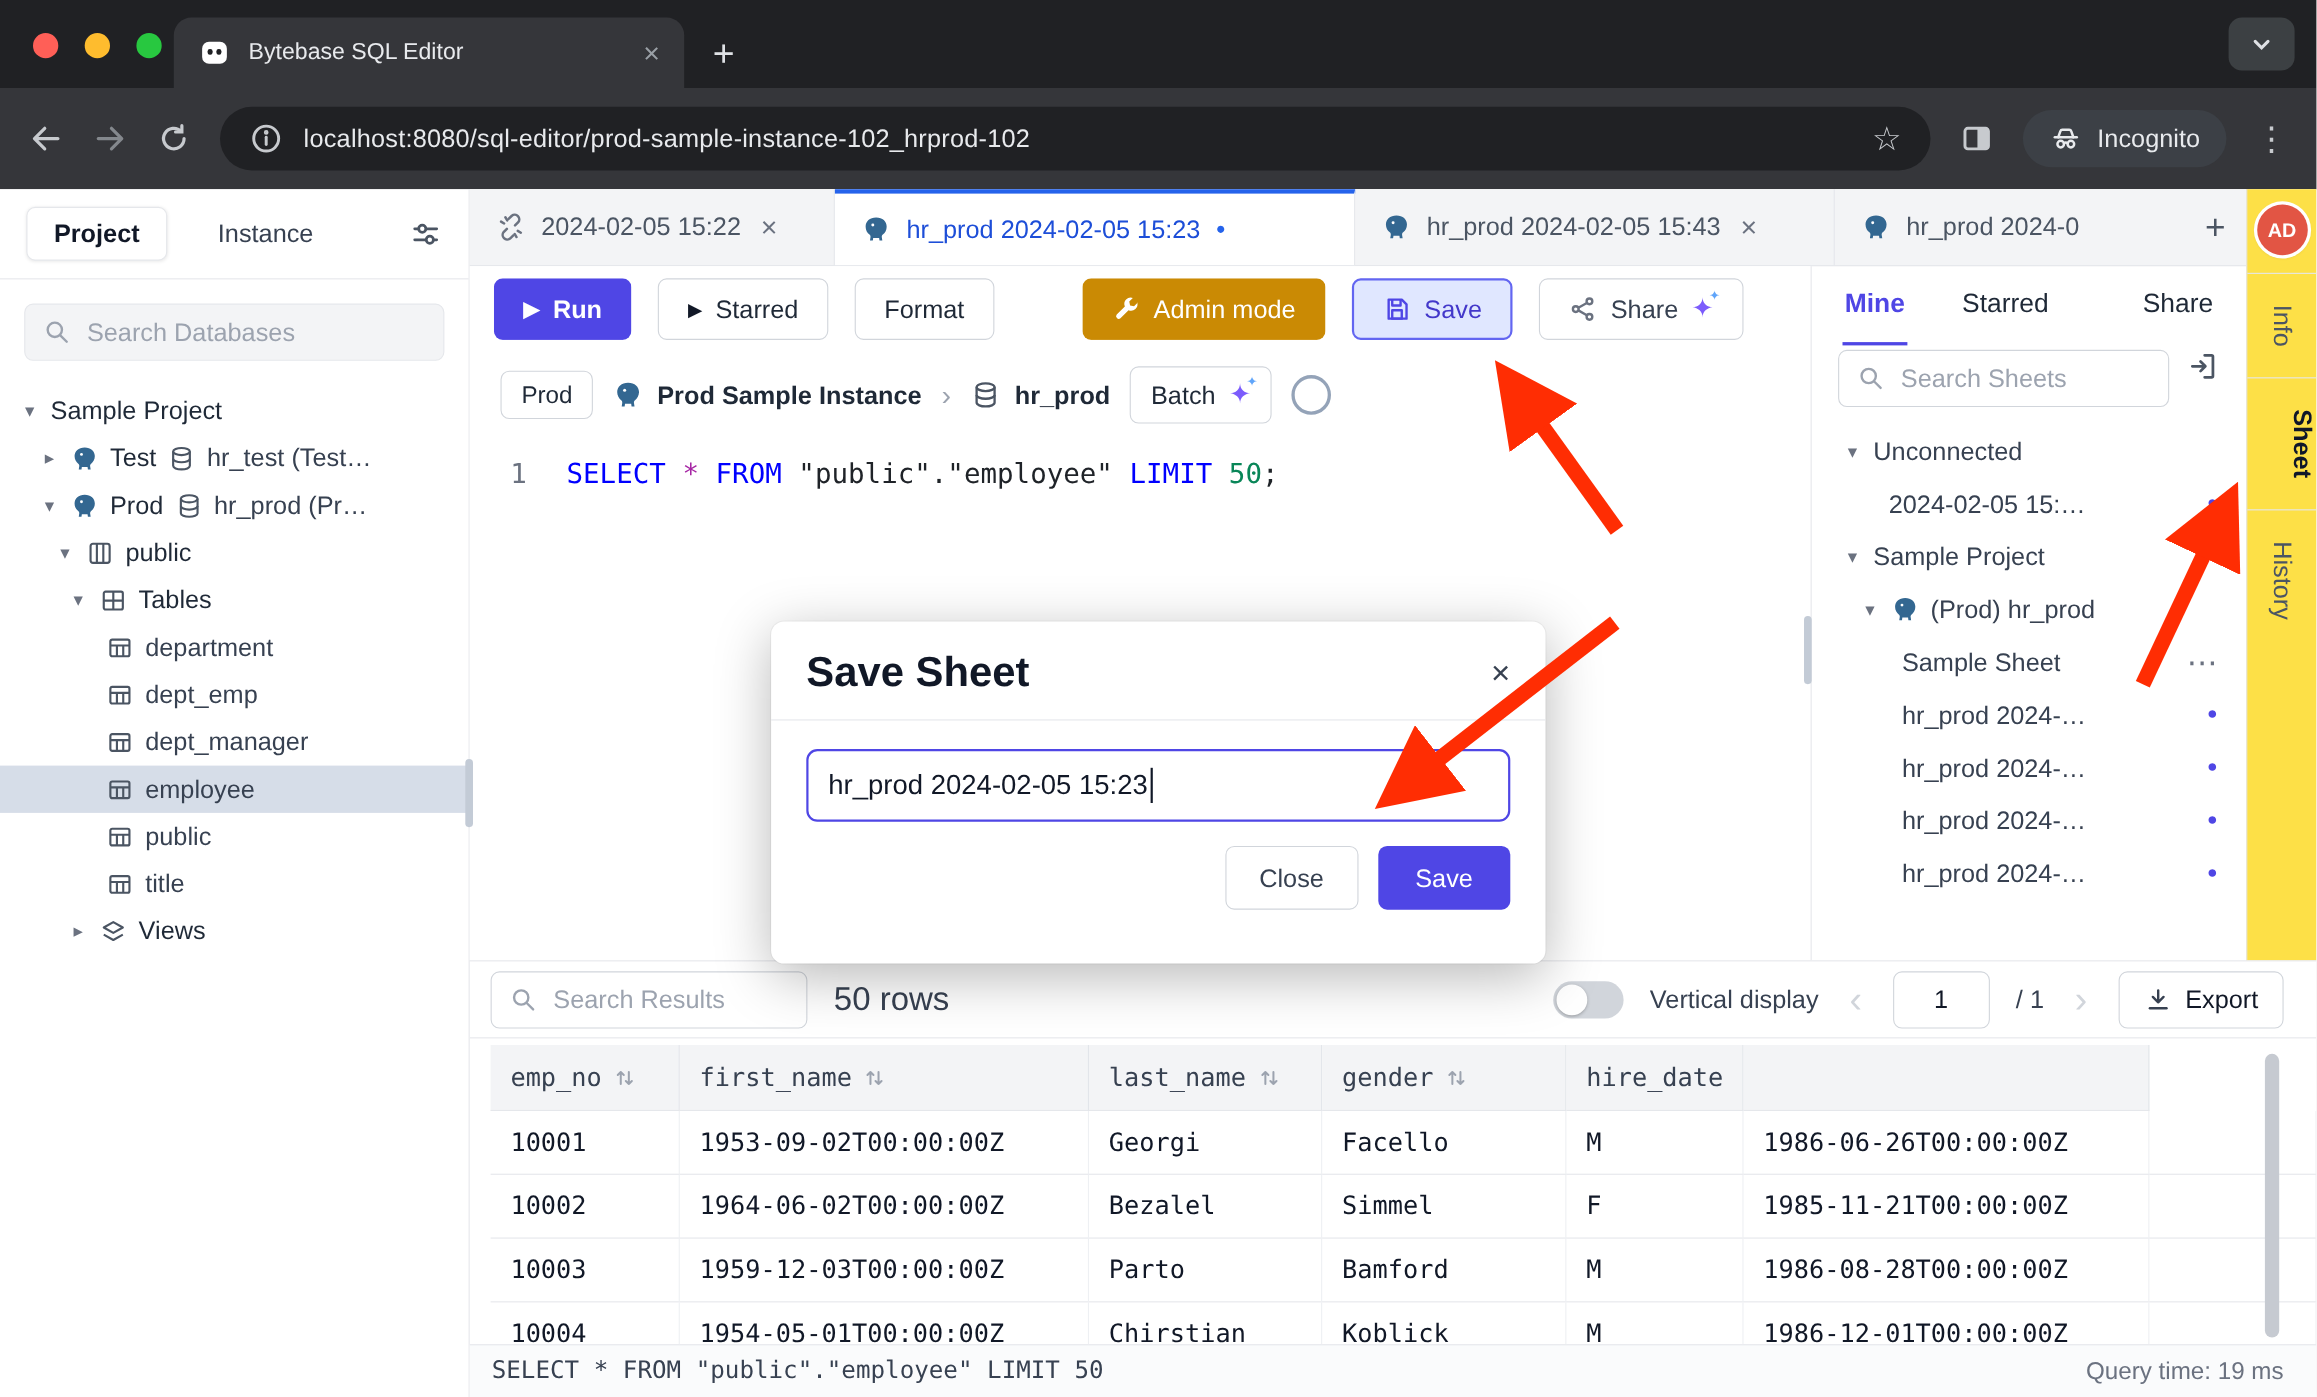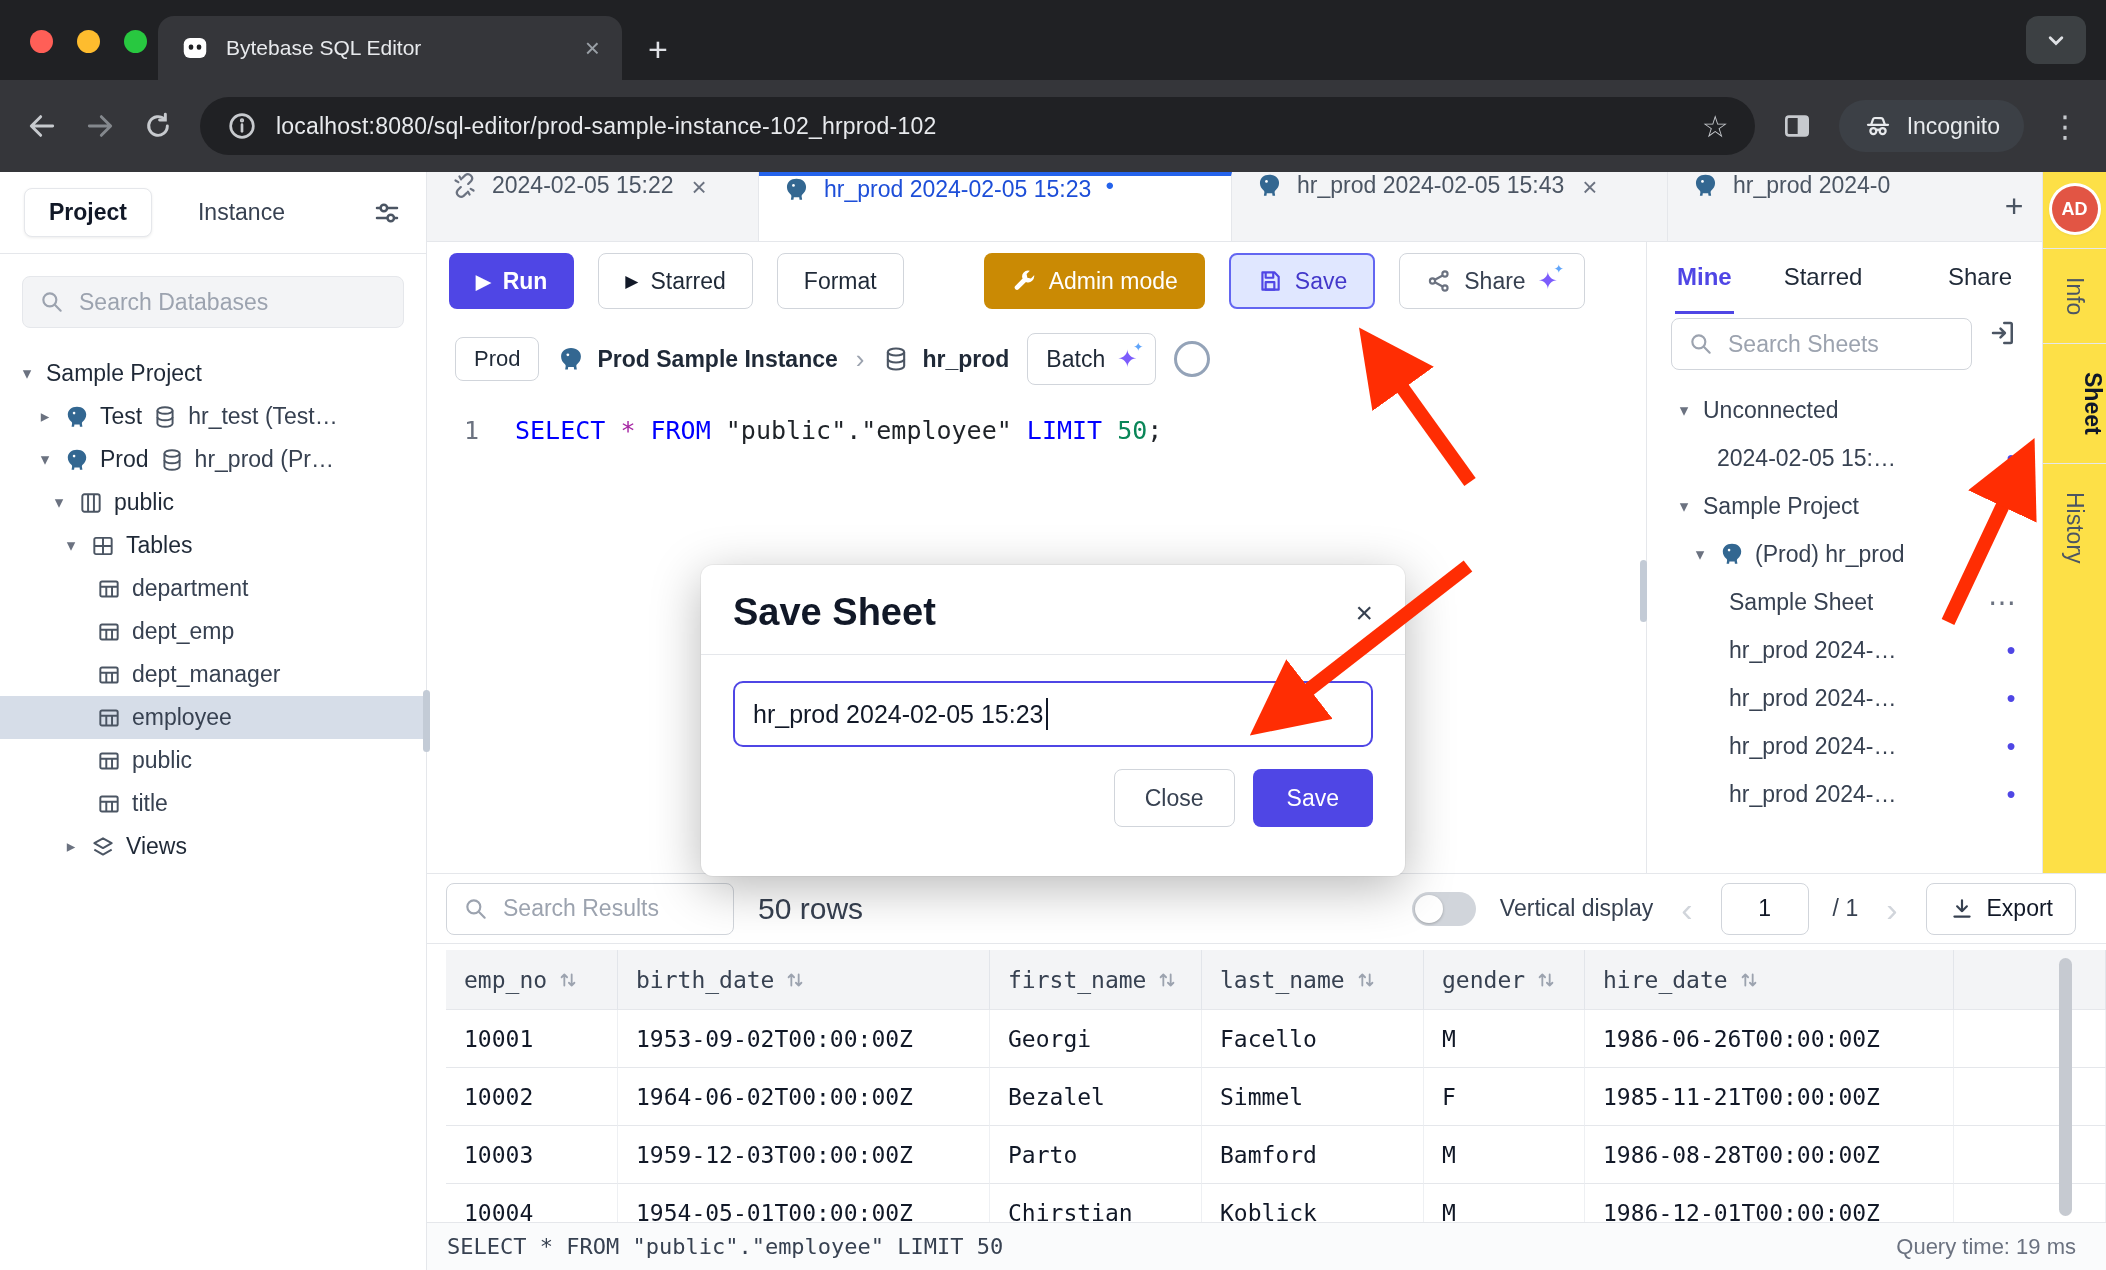--- a/index.html
+++ b/index.html
@@ -57,21 +57,21 @@
   .sel { background:#d6dde8; }
   .p0{padding-left:18px;} .p1{padding-left:36px;} .p2{padding-left:50px;} .p3{padding-left:62px;} .p4{padding-left:96px;}
 
   
   .right-part { flex:1; display:flex; flex-direction:column; min-width:0; }
   .top-zone { height:701px; display:flex; }
   .main-col { flex:1; min-width:0; display:flex; flex-direction:column; }
 
   
   .sql-tabs { height:70px; background:#f3f4f6; border-bottom:1px solid #e5e7eb; display:flex; align-items:stretch; }
-  .stab { display:flex; gap:14px; padding:0 24px; border-right:1px solid #e5e7eb;
+  .stab { display:flex; align-items:center; gap:14px; padding:0 24px; border-right:1px solid #e5e7eb;
           color:#4b5563; font-size:23px; white-space:nowrap; overflow:hidden; }
   .stab svg { width:27px; height:27px; flex:0 0 auto; }
   .stab .x { color:#6b7280; font-size:26px; margin-left:4px; }
   .stab.active { background:#fff; border-top:4px solid #2563eb; color:#1d4ed8; font-weight:500; }
   .stab .dot { color:#2563eb; font-size:15px; }
   .stab.trunc { flex:1; min-width:0; border-right:none; }
   .stab.trunc .lbl { overflow:hidden; text-overflow:clip; }
   .addtab { width:56px; display:flex; align-items:center; justify-content:center; color:#4b5563; font-size:32px; }
 
   .workspace { flex:1; display:flex; min-height:0; }
@@ -685,26 +685,20 @@
                 </svg>
               <span>Export</span>
             </button>
           </div>
         </div>
 
         <div class="rtable">
           <div class="rrow">
             <div class="th">
                 <span>emp_no</span>
-                <svg>
-                  <use href="#i-sort"></use>
-                </svg>
-              </div>
-            <div class="th">
-                <span>birth_date</span>
                 <svg>
                   <use href="#i-sort"></use>
                 </svg>
               </div>
             <div class="th">
                 <span>first_name</span>
                 <svg>
                   <use href="#i-sort"></use>
                 </svg>
               </div>

